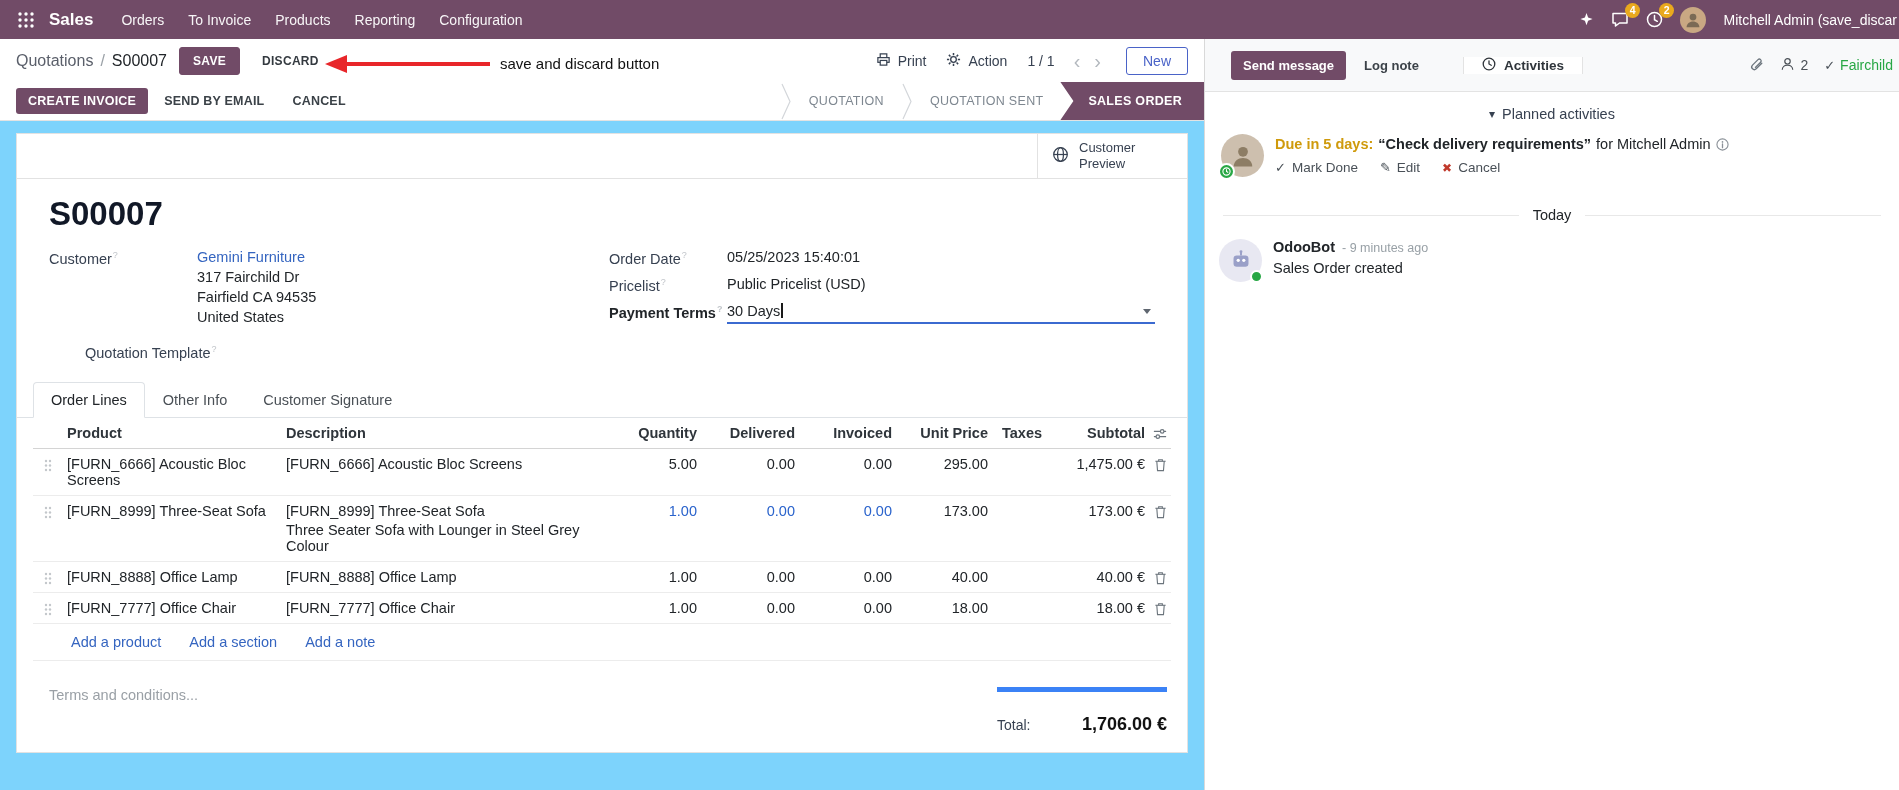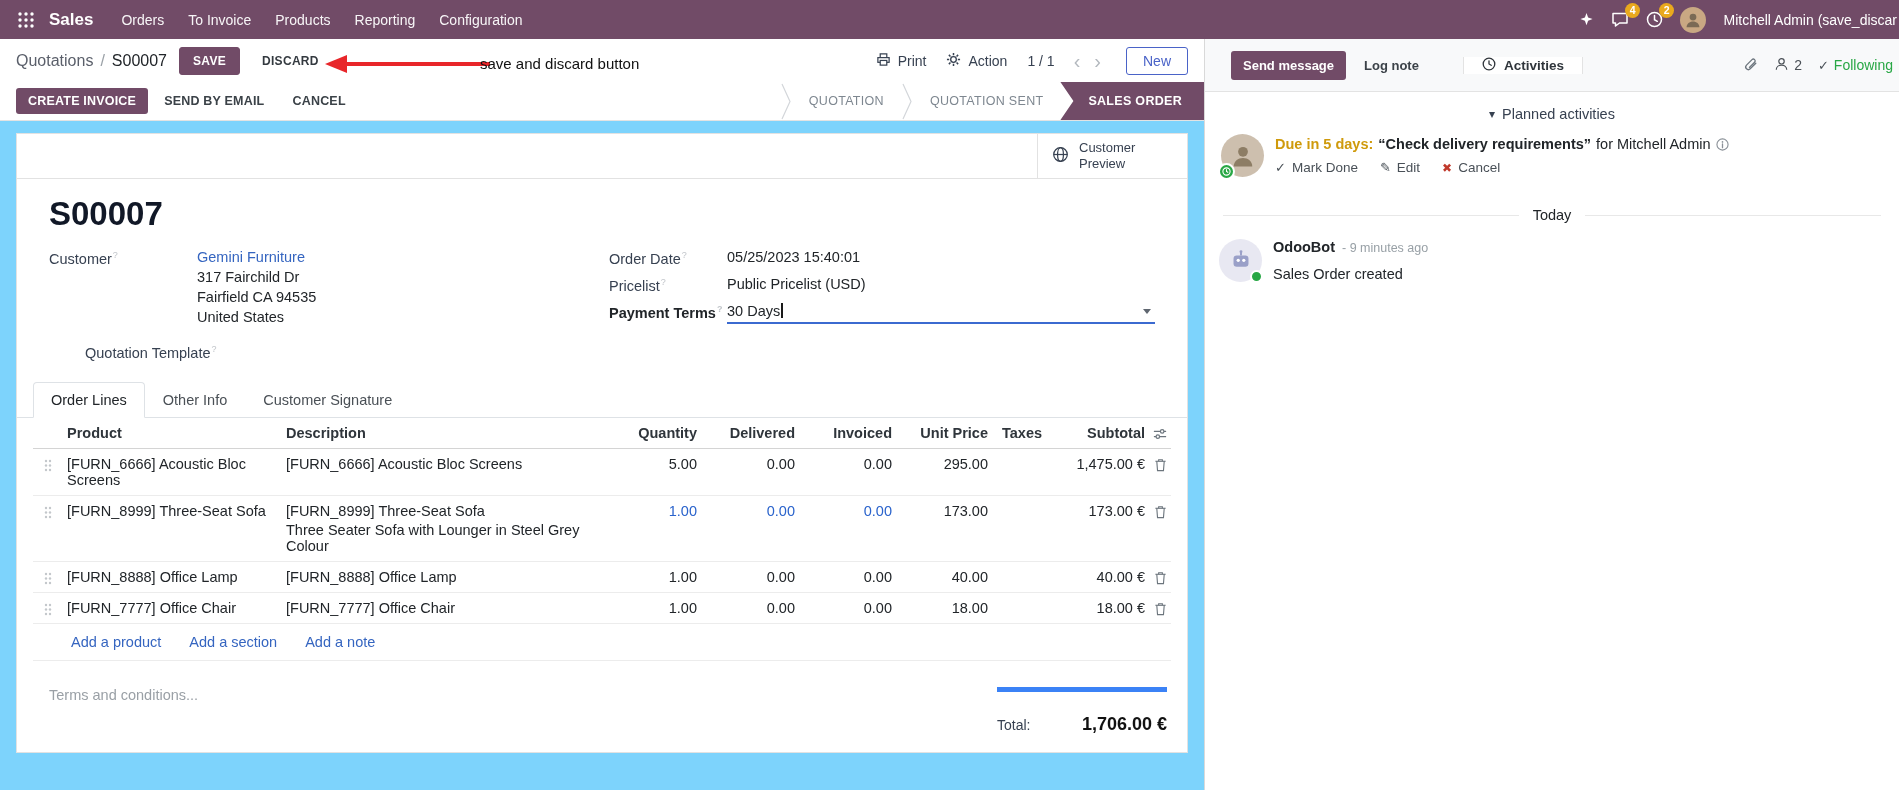--- a/index.html
+++ b/index.html
@@ -145,25 +145,25 @@
   .act-btn{display:flex;gap:6px;align-items:center;background:none;border:none;color:#495057;font-size:13.5px;cursor:pointer;}
   .ico-check{color:#495057;font-size:13px;}
   .ico-pencil{color:#495057;font-size:13px;}
   .ico-x{color:#c0392b;font-size:12px;}
   .date-sep{display:flex;align-items:center;gap:14px;margin:30px 4px 16px;color:#212529;font-size:14.5px;font-weight:500;}
   .date-sep::before,.date-sep::after{content:"";flex:1;border-top:1px solid #e8e8e8;}
   .msg-row{display:flex;gap:11px;margin-top:6px;}
   .msg-head{display:flex;align-items:baseline;gap:7px;}
   .msg-author{font-weight:700;font-size:14.5px;}
   .msg-time{color:#98a0a6;font-size:12.5px;}
-  .msg-body{margin-top:11px;font-size:14.5px;}
+  .msg-body{margin-top:5px;font-size:14.5px;}
 
   
   .annotation-arrow{position:absolute;left:322px;top:51px;pointer-events:none;}
-  .annotation-text{position:absolute;left:480px;top:55px;font-size:15px;color:#111;pointer-events:none;}
+  .annotation-text{position:absolute;left:500px;top:55px;font-size:15px;color:#111;pointer-events:none;}
 </style>
 </head>
 <body>
 
 <div class="screen">
 
   <nav class="navbar">
     <div class="nav-left">
       <span class="apps-btn">
         <svg width="18" height="18" viewBox="0 0 18 18">
@@ -542,21 +542,21 @@
             <span>
               <svg width="15" height="14" viewBox="0 0 16 15">
                   <circle cx="8" cy="4.6" r="2.9" fill="none" stroke="#4a5056" stroke-width="1.3"></circle>
                   <path d="M2.4 13.6c0-3 2.5-4.9 5.6-4.9s5.6 1.9 5.6 4.9" fill="none" stroke="#4a5056" stroke-width="1.3"></path>
                 </svg>
             </span>
             <span>2</span>
           </span>
           <span class="following">
             <span class="ico-check">✓</span>
-            <span>Following</span>
+            <span>Fairchild</span>
           </span>
         </div>
       </div>
 
       <div class="chatter-body">
         <div class="planned-header">
           <span class="caret">▾</span>
           <span>Planned activities</span>
         </div>
 

